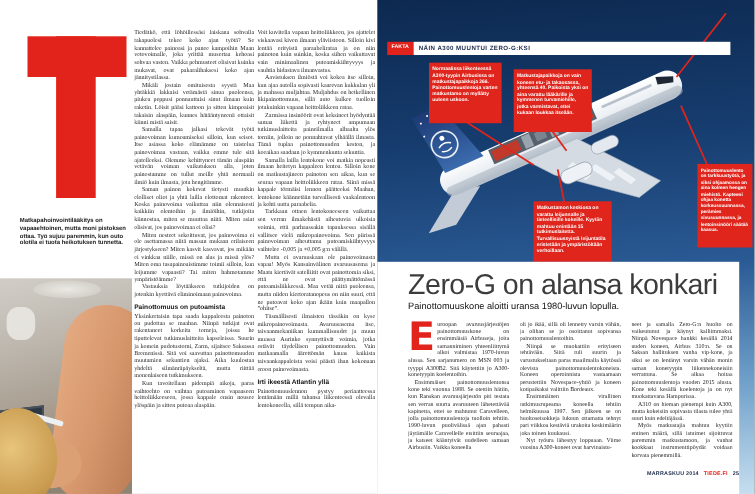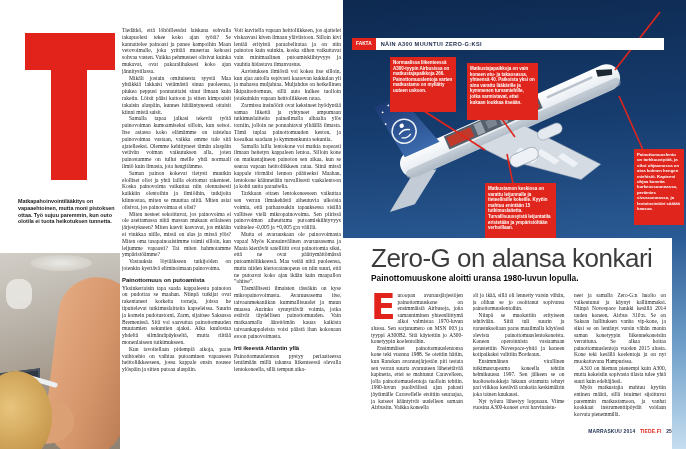--- a/index.html
+++ b/index.html
@@ -57,21 +57,21 @@
            font-size:4.5px;line-height:5.6px;overflow:hidden;}
   #co1{left:390px;top:57px;width:66px;height:55px;}
   #co2{left:467px;top:63px;width:71px;height:57px;}
   #co3{left:634px;top:149px;width:50px;height:76px;font-size:4.3px;line-height:5.4px;}
   #co4{left:485px;top:183px;width:71px;height:55px;}
 
   .headline{position:absolute;left:371px;top:245px;width:300px;
             font-family:"Liberation Sans",sans-serif;font-weight:normal;
             font-size:26px;line-height:27px;color:#3c3c3c;letter-spacing:-.5px;}
   .subtitle{position:absolute;left:371px;top:273px;width:300px;
-            font-family:"Liberation Sans",sans-serif;font-weight:bold;
+            font-family:"Liberation Sans",sans-serif;font-weight:normal;
             font-size:8.4px;color:#0e0e0e;}
 
   .artcol{position:absolute;top:292px;width:92px;height:134px;overflow:hidden;
           font-size:5.4px;line-height:6.6px;text-align:justify;color:#1d1d1d;}
   .artcol p{margin:0;text-indent:6px;}
   .artcol p.np{text-indent:0;}
   #ac1{left:371px;} #ac2{left:472.5px;} #ac3{left:574px;}
   .dropE{float:left;font-family:"DejaVu Sans",sans-serif;font-weight:bold;
          font-size:36px;line-height:27px;color:#e2231b;margin:1px 2px 0 0;}
 

